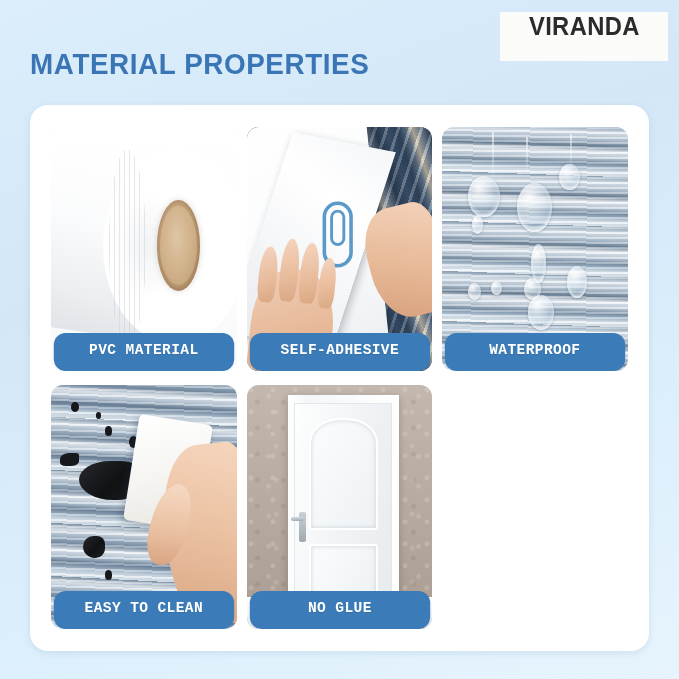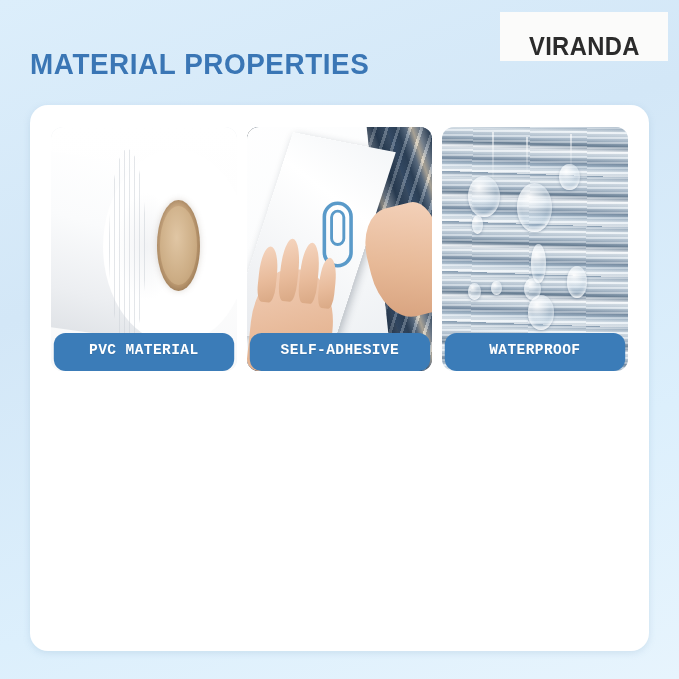--- a/index.html
+++ b/index.html
@@ -38,21 +38,21 @@
   }
 
   .brand-box {
     position: absolute;
     right: 11px;
     top: 12px;
     width: 168px;
     height: 49px;
     background: #fbfbfa;
     display: flex;
-    align-items: flex-end;
+    align-items: flex-start;
     justify-content: center;
   }
 
   .brand-text {
     font-size: 25px;
     font-weight: bold;
     color: #2b2b2b;
     letter-spacing: 0.4px;
     transform: scaleX(0.95);
   }
@@ -478,16 +478,47 @@
         <div class="drop" style="left:48%;top:48%;width:8%;height:16%;border-radius:50% 50% 48% 48%;"></div>
         <div class="drop" style="left:14%;top:64%;width:7%;height:7%;"></div>
         <div class="drop" style="left:26%;top:63%;width:6%;height:6%;"></div>
         <div class="drop" style="left:44%;top:62%;width:9%;height:9%;"></div>
         <div class="drop" style="left:67%;top:57%;width:11%;height:13%;"></div>
         <div class="drop" style="left:46%;top:69%;width:14%;height:14%;"></div>
       </div>
       <div class="tile-label">WATERPROOF</div>
     </div>
 
-
+    <div class="tile">
+      <div class="tile-photo">
+        <div class="clean-bg"></div>
+        <div class="stain" style="left:11%;top:7%;width:4%;height:4%;"></div>
+        <div class="stain" style="left:24%;top:11%;width:3%;height:3%;"></div>
+        <div class="stain" style="left:29%;top:17%;width:4%;height:4%;"></div>
+        <div class="stain" style="left:42%;top:21%;width:5%;height:5%;"></div>
+        <div class="stain smear" style="left:15%;top:31%;width:35%;height:16%;"></div>
+        <div class="stain" style="left:5%;top:28%;width:10%;height:5%;border-radius:50% 20% 40% 30%;"></div>
+        <div class="stain smear" style="left:17%;top:62%;width:12%;height:9%;"></div>
+        <div class="stain" style="left:29%;top:76%;width:4%;height:4%;"></div>
+        <div class="cloth"></div>
+        <div class="hand-clean"></div>
+        <div class="thumb"></div>
+      </div>
+      <div class="tile-label">EASY TO CLEAN</div>
+    </div>
+
+    <div class="tile">
+      <div class="tile-photo">
+        <div class="door-bg"></div>
+        <div class="baseboard"></div>
+        <div class="door-frame">
+          <div class="door-leaf">
+            <div class="panel top"></div>
+            <div class="panel bottom"></div>
+            <div class="handle"></div>
+          </div>
+        </div>
+      </div>
+      <div class="tile-label">NO GLUE</div>
+    </div>
 
   </div>
 </div>
 
 </body></html>

